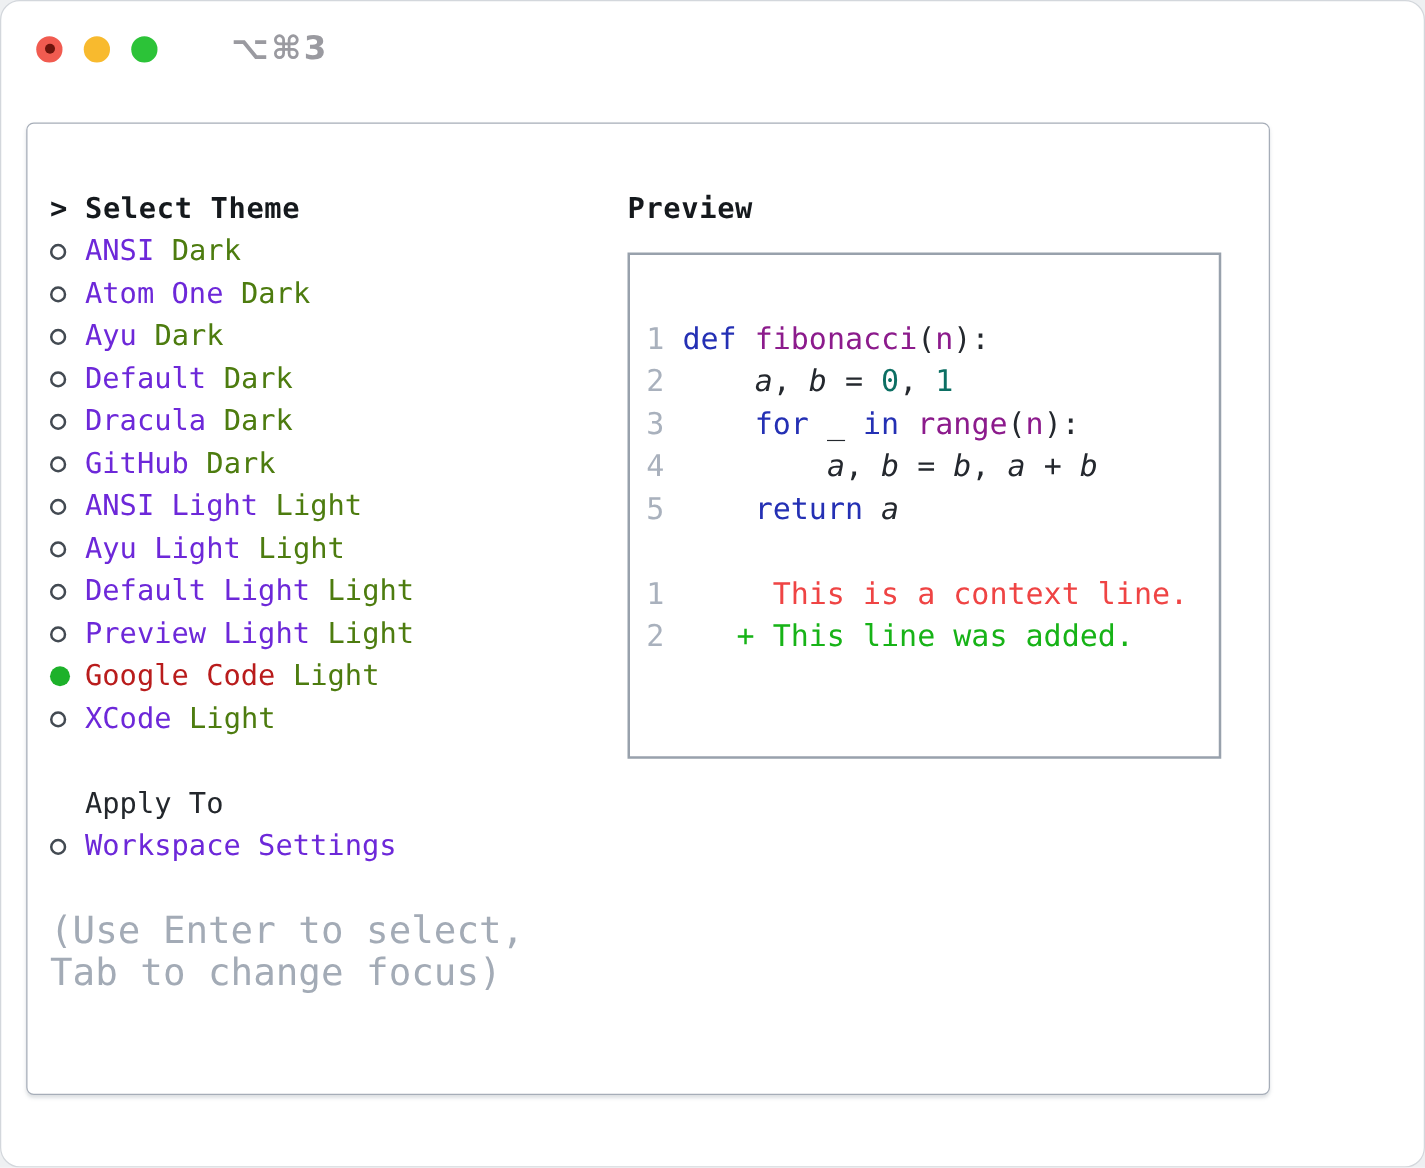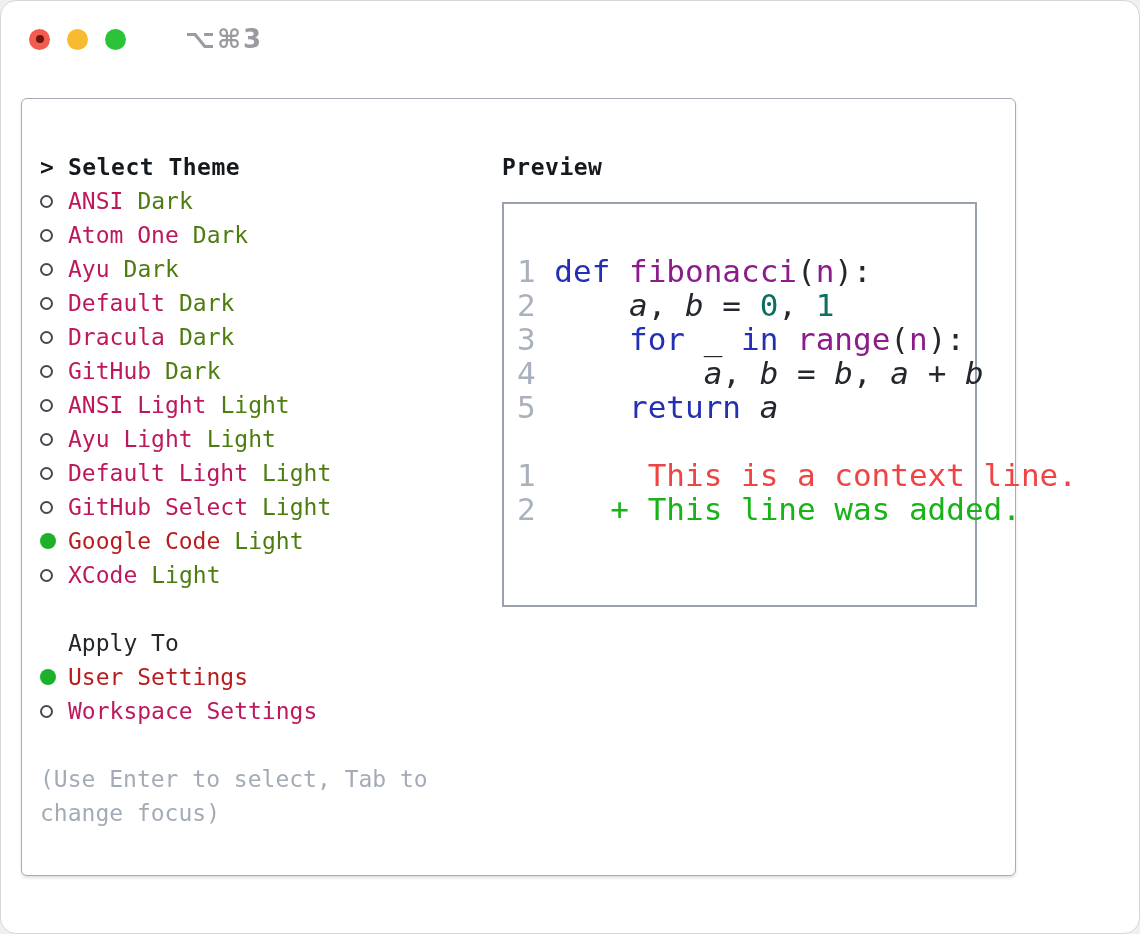--- a/index.html
+++ b/index.html
@@ -31,33 +31,33 @@
   .right-col { position:absolute; left:480px; top:0; right:30px; padding-top:51px; }
 
   .row { display:flex; align-items:center; height:34px; font-size:23px; color:#3a3f46; }
   .marker-col { width:28px; flex:0 0 28px; display:flex; align-items:center; }
   .arrow { font-weight:bold; color:#15191d; font-size:23px; }
   .heading { font-weight:bold; color:#15191d; font-size:23px; letter-spacing:.5px; }
 
   .radio { width:13px; height:13px; border:2.2px solid #434a52; border-radius:50%; }
   .radio.on { width:16px; height:16px; border:none; background:#1db12a; }
 
-  .theme-name { color:#be185d; }
+  .theme-name { color:#6d28d9; }
   .theme-name.selected { color:#b91c1c; }
   .theme-variant { color:#4d7c0f; margin-left:14px; }
 
   .spacer { height:34px; }
 
-  .hint { margin-top:34px; width:410px; font-size:23px; line-height:34px; color:#a3abb6; }
+  .hint { margin-top:34px; width:410px; font-size:30px; line-height:34px; color:#a3abb6; }
 
   
   .preview-box { margin-top:18px; width:475px; height:405px;
                  border:2px solid #98a1ac; background:#fff;
                  padding:50px 0 0 13px; }
-  .code-line { white-space:pre; height:34px; line-height:34px; font-size:31px; }
+  .code-line { white-space:pre; height:34px; line-height:34px; font-size:24px; }
   .code-line .lnum { color:#a9b1bd; }
   .tok-var { font-style:italic; }
 </style>
 </head>
 <body>
 
 <div class="window">
 
   <div class="titlebar">
     <span class="light red">
@@ -139,21 +139,21 @@
             <span class="marker-col">
               <span class="radio"></span>
             </span>
             <span class="theme-name">Default Light</span>
             <span class="theme-variant">Light</span>
           </div>
           <div class="row">
             <span class="marker-col">
               <span class="radio"></span>
             </span>
-            <span class="theme-name">GitHub Select</span>
+            <span class="theme-name">Preview Light</span>
             <span class="theme-variant">Light</span>
           </div>
           <div class="row">
             <span class="marker-col">
               <span class="radio on"></span>
             </span>
             <span class="theme-name selected">Google Code</span>
             <span class="theme-variant">Light</span>
           </div>
           <div class="row">
@@ -166,26 +166,20 @@
         </div>
 
       <div class="spacer"></div>
 
       <div class="row">
         <span class="marker-col"></span>
         <span class="theme-name" style="color:#23272c;">Apply To</span>
       </div>
 
       <div id="apply-rows">
-          <div class="row">
-            <span class="marker-col">
-              <span class="radio on"></span>
-            </span>
-            <span class="theme-name selected">User Settings</span>
-          </div>
           <div class="row">
             <span class="marker-col">
               <span class="radio"></span>
             </span>
             <span class="theme-name">Workspace Settings</span>
           </div>
         </div>
 
       <p class="hint">(Use Enter to select, Tab to change focus)</p>
     </div>

